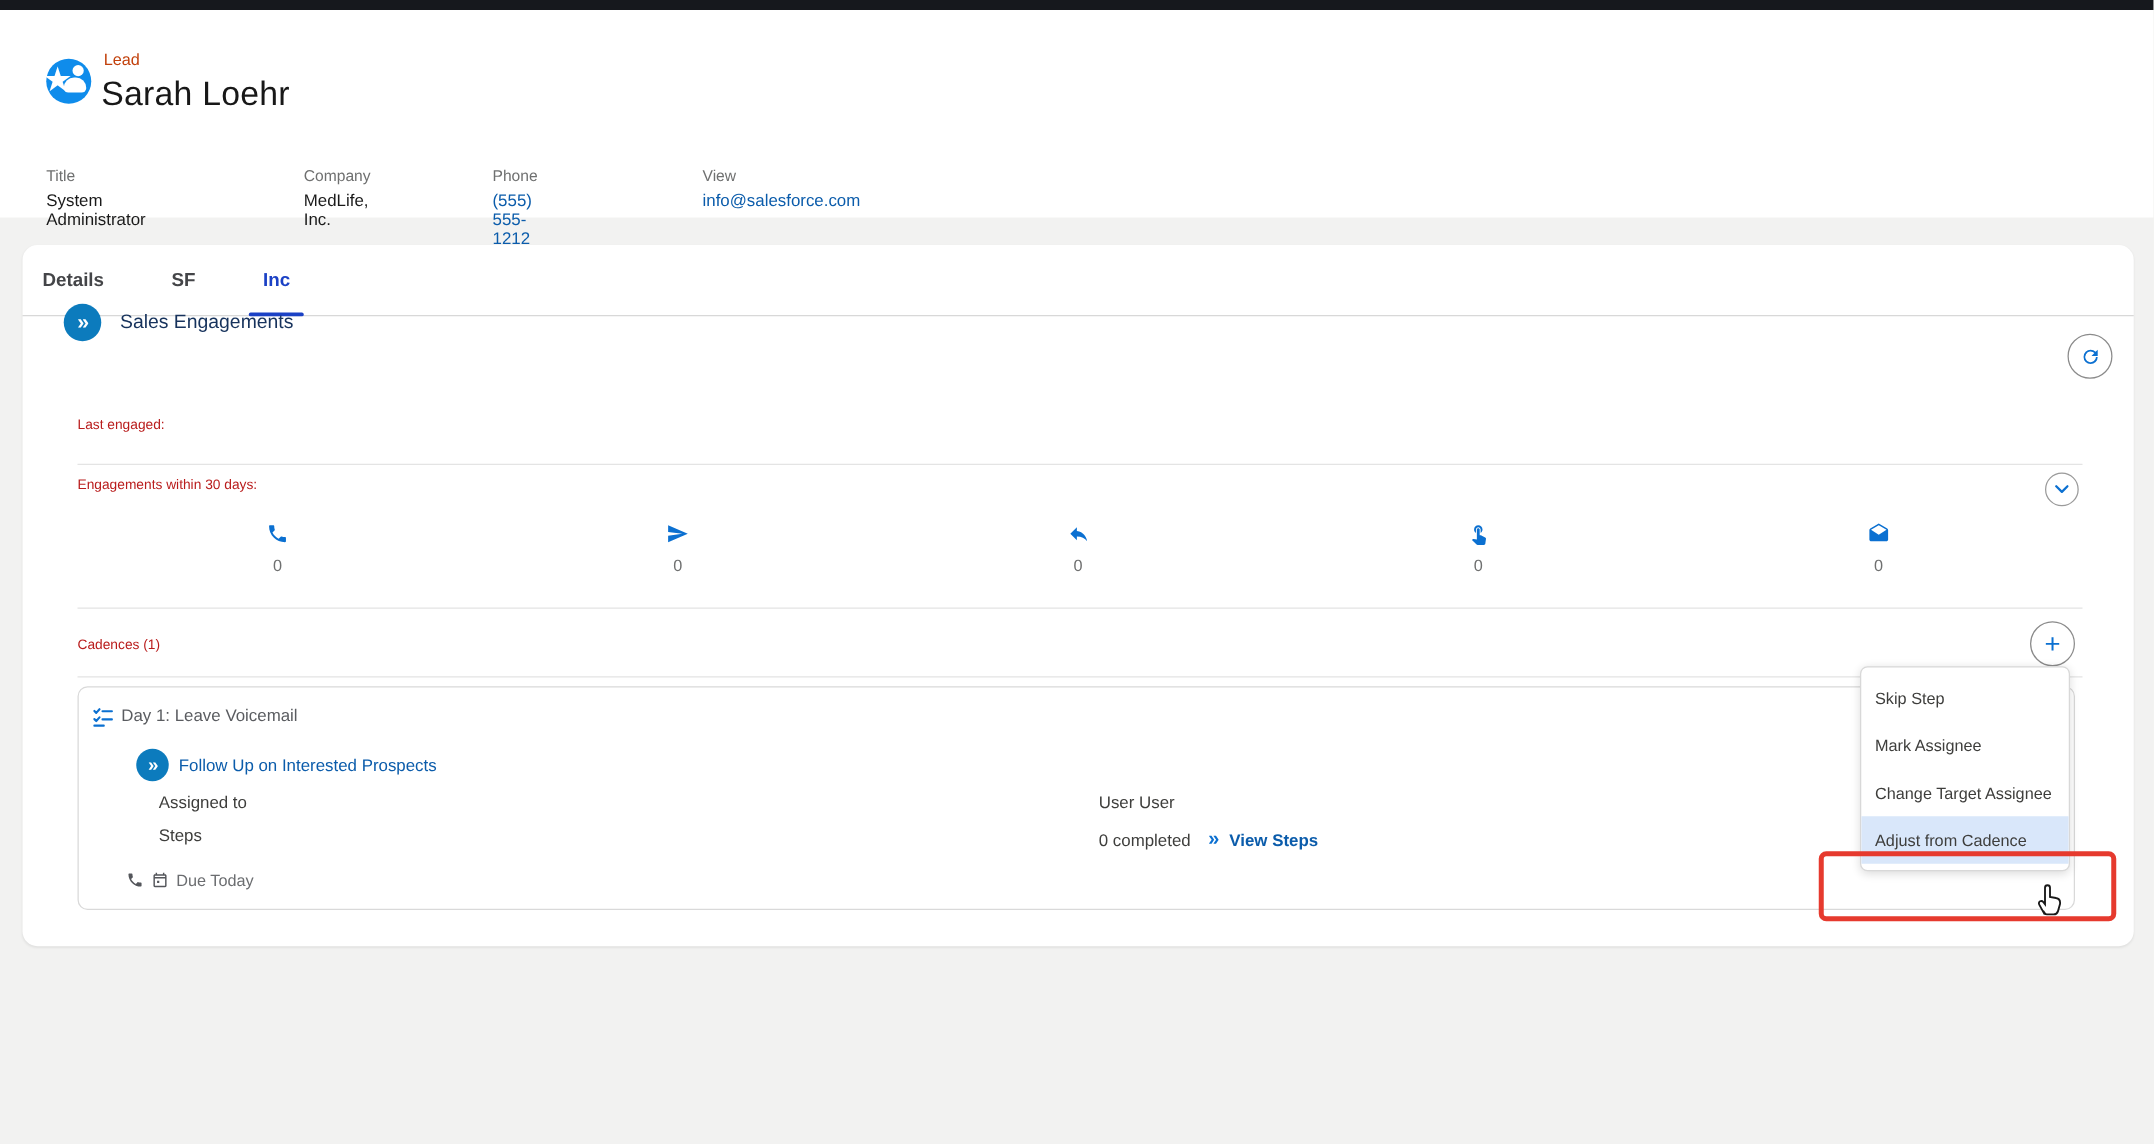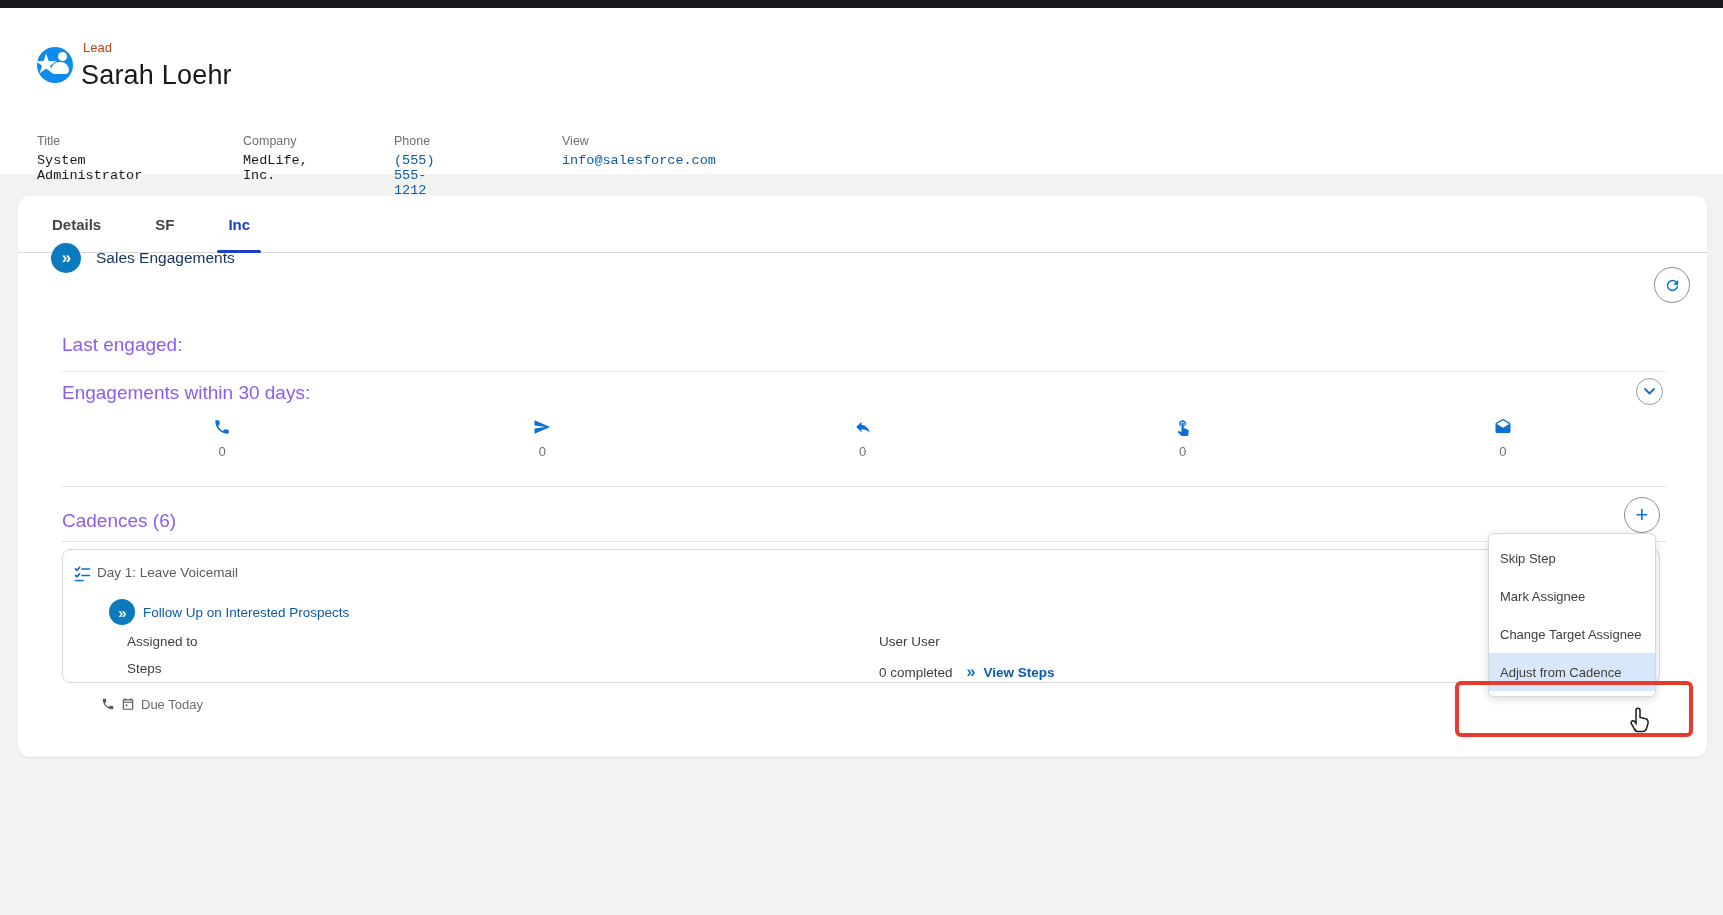--- a/index.html
+++ b/index.html
@@ -9,48 +9,48 @@
   .header{position:absolute;left:0;top:8px;width:1723px;height:166px;background:#ffffff;}
   .avatar{position:absolute;left:37px;top:39px;width:36px;height:36px;border-radius:50%;background:#0f8ceb;}
   .avatar .head{position:absolute;left:21px;top:5px;width:9px;height:9px;border-radius:50%;background:#fff;}
   .avatar .body{position:absolute;left:14px;top:15px;width:18px;height:12px;border-radius:9px 9px 4px 4px;background:#fff;}
   .avatar .star{position:absolute;left:-3px;top:4px;font-size:27px;color:#fff;line-height:1;}
   .rec-type{position:absolute;left:83px;top:32px;font-size:13px;color:#c2410c;}
   .rec-name{position:absolute;left:81px;top:52px;font-size:27px;color:#181818;letter-spacing:.2px;}
   .fields{position:absolute;left:0;top:126px;height:40px;}
   .field{position:absolute;top:0;}
   .field .lbl{font-size:12.5px;color:#6f7070;margin-bottom:5px;}
-  .field .val{font-size:13.5px;color:#1a1a1a;font-family:Liberation Mono, monospace;}
+  .field .val{font-size:13.5px;color:#1a1a1a;}
   .field .val.link{color:#0b5cab;cursor:pointer;}
   .f0{left:37px;} .f1{left:243px;} .f2{left:394px;} .f3{left:562px;}
   
   .card{position:absolute;left:18px;top:196px;width:1689px;height:561px;background:#fff;border-radius:12px;box-shadow:0 1px 2px rgba(0,0,0,.07);}
-  .tabstrip{position:absolute;left:0;top:0;width:100%;height:57px;border-bottom:1px solid #d8d8d8;display:flex;align-items:stretch;padding-left:19px;box-sizing:border-box;}
+  .tabstrip{position:absolute;left:0;top:0;width:100%;height:57px;border-bottom:1px solid #d8d8d8;display:flex;align-items:stretch;padding-left:1px;box-sizing:border-box;}
   .tab{position:relative;padding:0 15px;margin-right:24px;display:flex;align-items:center;font-size:15px;font-weight:700;color:#444548;cursor:pointer;}
   .tab.active{color:#1b41c5;}
   .tab.active::after{content:"";position:absolute;left:4px;right:4px;bottom:-1px;height:3px;background:#1b41c5;border-radius:2px;}
   .sec-head{position:absolute;left:33px;top:47px;display:flex;align-items:center;gap:15px;}
   .circle-icon{width:30px;height:30px;border-radius:50%;background:#0c7bbd;color:#fff;display:flex;align-items:center;justify-content:center;font-size:17px;font-weight:700;letter-spacing:-1px;}
   .sec-title{font-size:15.5px;font-weight:500;color:#16325c;}
   .round-btn{position:absolute;border:1px solid #8b8b8b;border-radius:50%;background:#fff;display:flex;align-items:center;justify-content:center;cursor:pointer;}
   .refresh-btn{right:17px;top:71px;width:34px;height:34px;}
   .chev-btn{right:44px;top:182px;width:25px;height:25px;border-color:#9a9a9a;}
   .plus-btn{right:47px;top:301px;width:34px;height:34px;color:#0b70d1;font-size:22px;font-weight:400;}
-  .row-label{position:absolute;left:44px;font-size:19px;color:#8b5cf6;}
+  .row-label{position:absolute;left:44px;font-size:11px;color:#b91c1c;}
   .lbl-last{top:138px;}
   .lbl-within{top:186px;}
   .lbl-cadences{top:314px;}
   .divider{position:absolute;left:44px;right:41px;height:1px;background:#e4e4e4;}
   .d1{top:175px;} .d2{top:290px;} .d3{top:345px;}
   .stats{position:absolute;left:44px;right:44px;top:222px;display:flex;}
   .stat{flex:1;text-align:center;cursor:pointer;}
   .stat svg{display:inline-block;}
   .stat .cnt{margin-top:4px;font-size:13px;color:#6f7070;}
   
-  .cadence{position:absolute;left:44px;top:353px;width:1598px;height:134px;border:1px solid #d9d9d9;border-radius:8px;box-sizing:border-box;}
+  .cadence{position:absolute;left:44px;top:353px;width:1598px;height:179px;border:1px solid #d9d9d9;border-radius:8px;box-sizing:border-box;}
   .cad-title{position:absolute;left:34px;top:15px;font-size:13.5px;color:#5a5c60;}
   .cad-check{position:absolute;left:11px;top:15px;}
   .cad-circle{position:absolute;left:46px;top:49px;width:26px;height:26px;font-size:15px;}
   .cad-link{position:absolute;left:80px;top:55px;font-size:13.5px;color:#0b5cab;cursor:pointer;}
   .cad-sub{position:absolute;left:64px;font-size:13.5px;color:#3e3e3c;}
   .assigned{top:84px;} .steps{top:111px;}
   .rc{position:absolute;left:816px;font-size:13.5px;color:#3e3e3c;}
   .rc-user{top:84px;}
   .rc-steps{top:113px;display:flex;align-items:center;}
   .rc-steps .chev2{color:#0b70d1;font-weight:700;font-size:16px;margin:0 8px 0 14px;}
@@ -154,21 +154,21 @@
       </div>
       <div class="stat">
         <svg width="18" height="18" viewBox="0 0 24 24">
             <path fill="#0b70d1" d="M21.99 8c0-.72-.37-1.35-.94-1.7L12 1 2.95 6.3C2.38 6.65 2 7.28 2 8v10c0 1.1.9 2 2 2h16c1.1 0 2-.9 2-2l-.01-10zM12 13 3.74 7.84 12 3l8.26 4.84L12 13z"></path>
           </svg>
         <div class="cnt">0</div>
       </div>
     </div>
 
     <div class="divider d2"></div>
-    <div class="row-label lbl-cadences">Cadences (6)</div>
+    <div class="row-label lbl-cadences">Cadences (1)</div>
     <div class="round-btn plus-btn">
         <span>+</span>
       </div>
     <div class="divider d3"></div>
 
     <div class="cadence">
       <div class="cad-check">
         <svg width="17" height="17" viewBox="0 0 17 17">
             <g stroke="#0b70d1" stroke-width="1.7" fill="none" stroke-linecap="round" stroke-linejoin="round">
               <path d="M1.5 3.8 3 5.3 5.6 2.4"></path>

